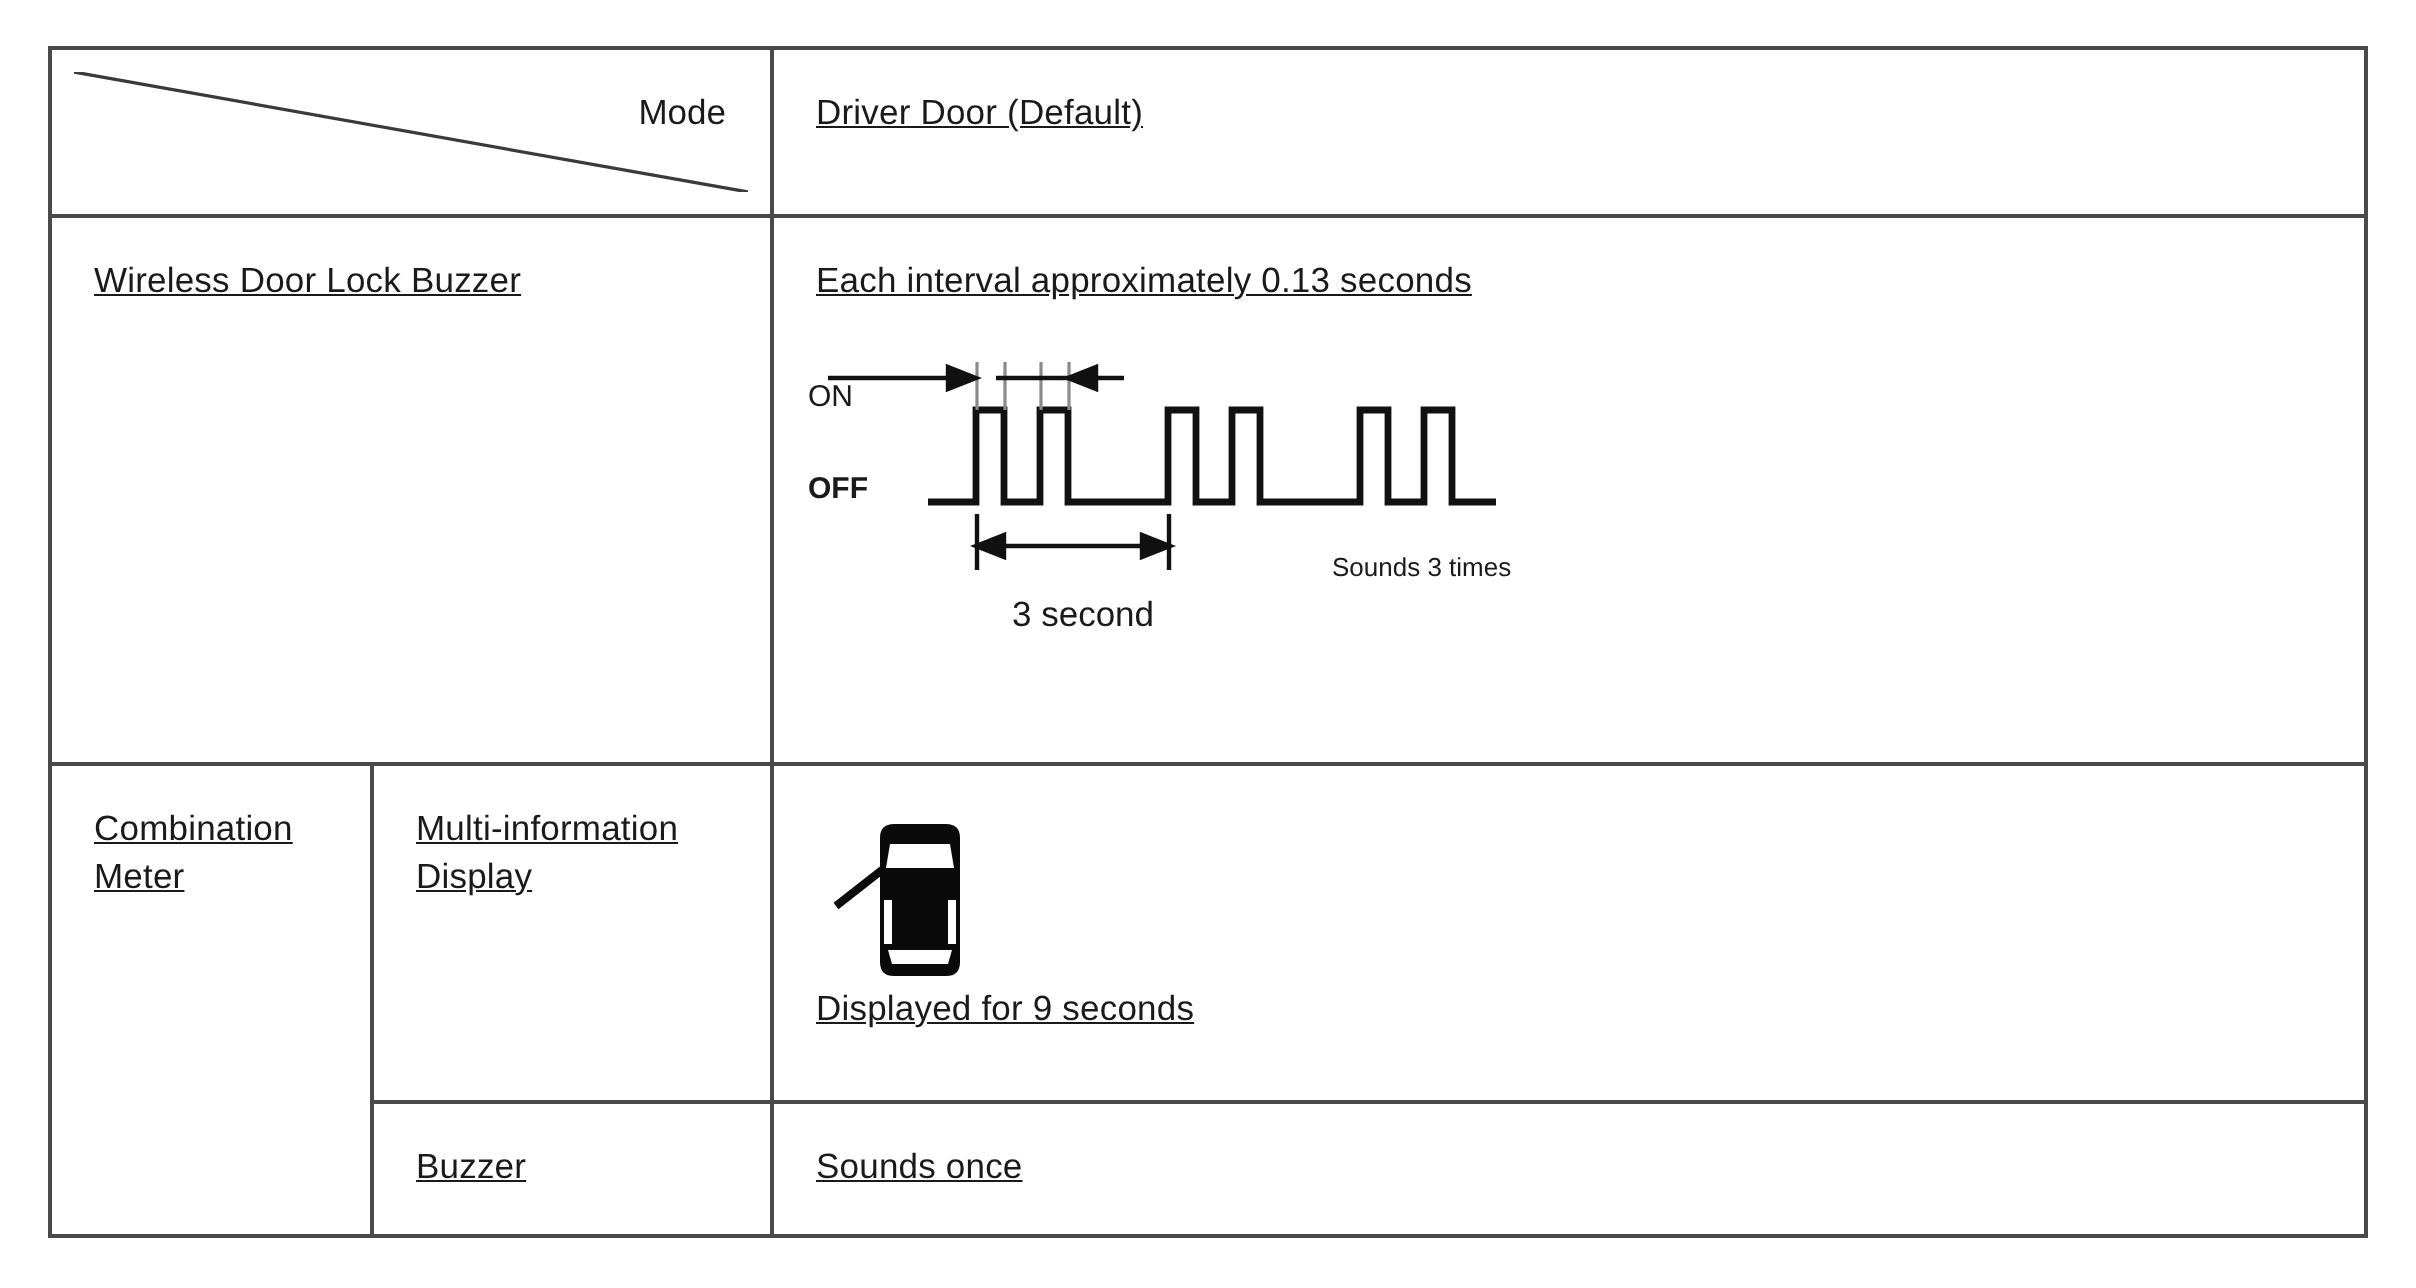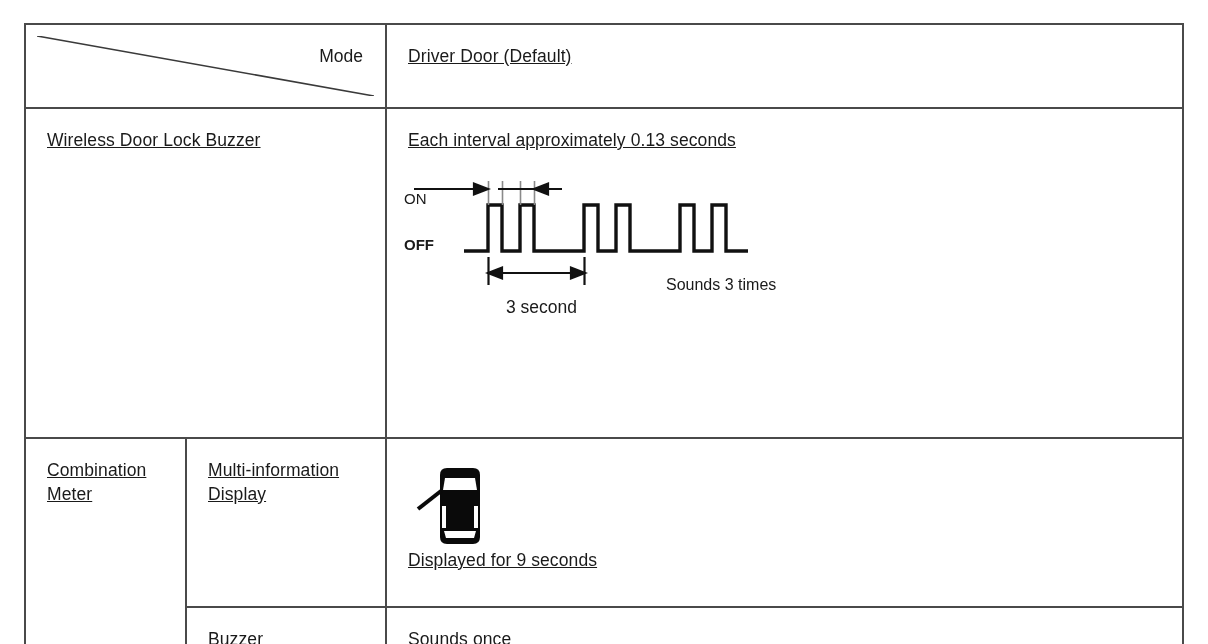--- a/index.html
+++ b/index.html
@@ -64,21 +64,21 @@
   }
   .hdr-diag .diag-svg {
     position: absolute;
     inset: 0;
     width: 100%;
     height: 100%;
     display: block;
   }
 
   .row-h   { height: 60px; }
-  .row-wdl { height: 330px; }
+  .row-wdl { height: 274px; }
   .row-mid { height: 169px; }
   .row-bz  { height: 67px; }
 
   
   .wave-area {
     position: relative;
     width: 500px;
     height: 150px;
     margin: 14px 0 0 4px;
   }
@@ -95,21 +95,21 @@
     position: absolute;
     left: 104px;
     top: 126px;
     font-size: 17.5px;
     line-height: 1;
   }
   .lbl-sounds3 {
     position: absolute;
     left: 264px;
     top: 104px;
-    font-size: 16px;
+    font-size: 13px;
     line-height: 1;
   }
 
   
   .car-figure {
     position: relative;
     margin: 6px 0 0 2px;
     width: 120px;
     height: 82px;
   }

